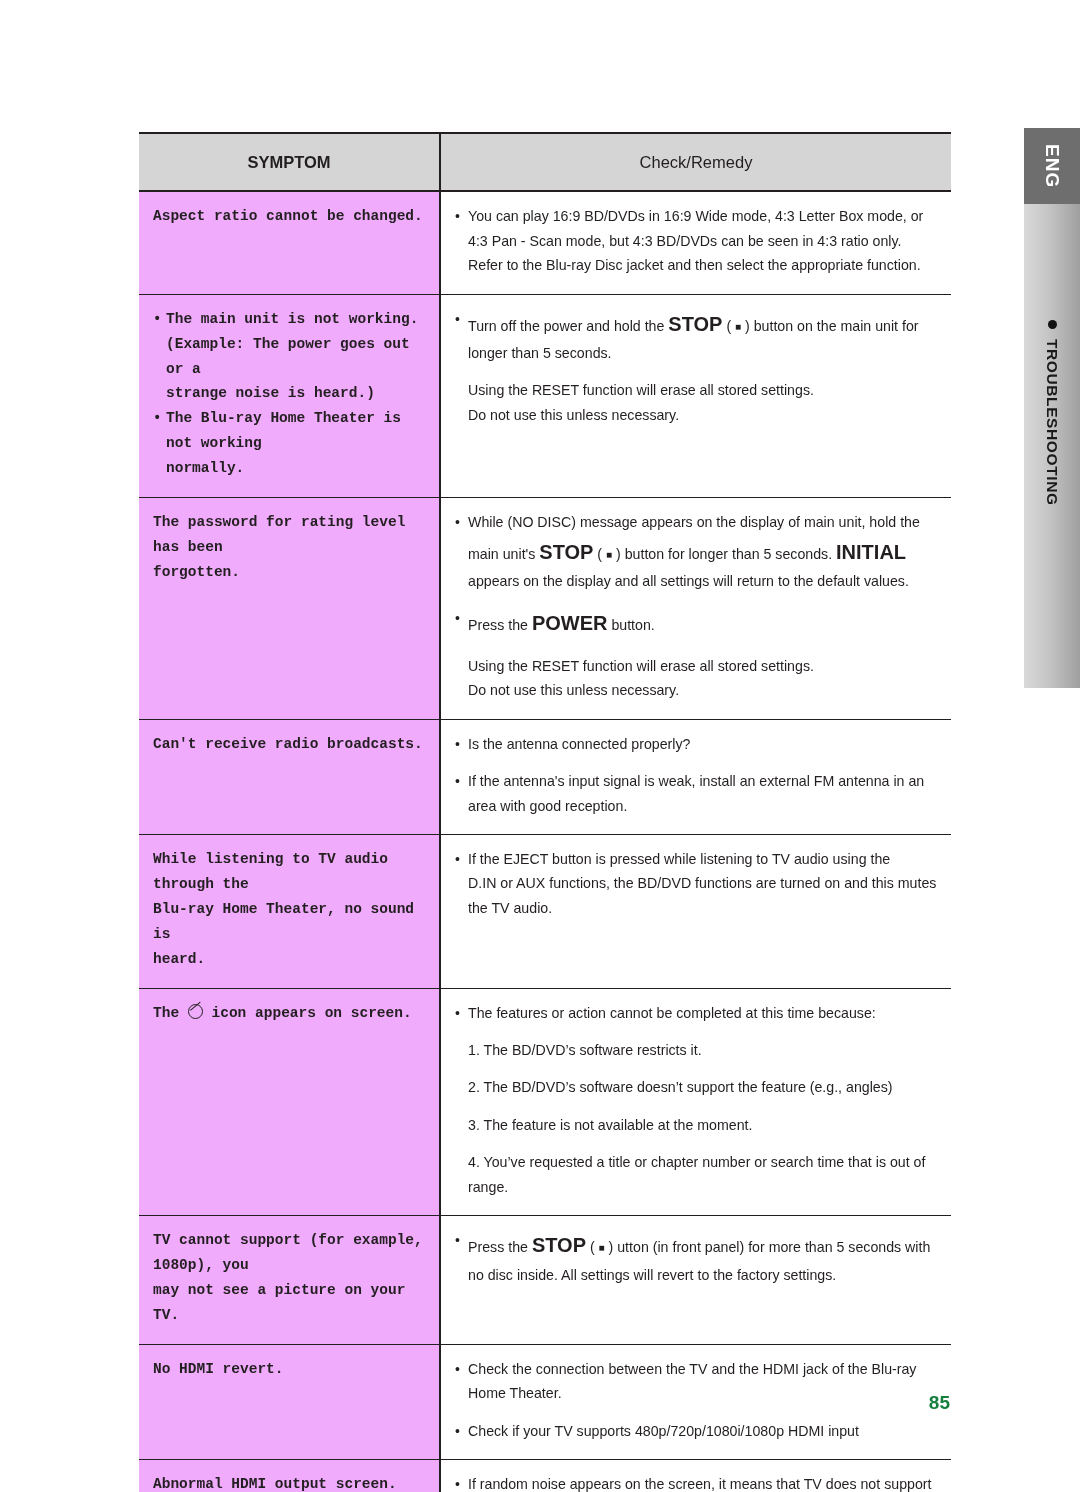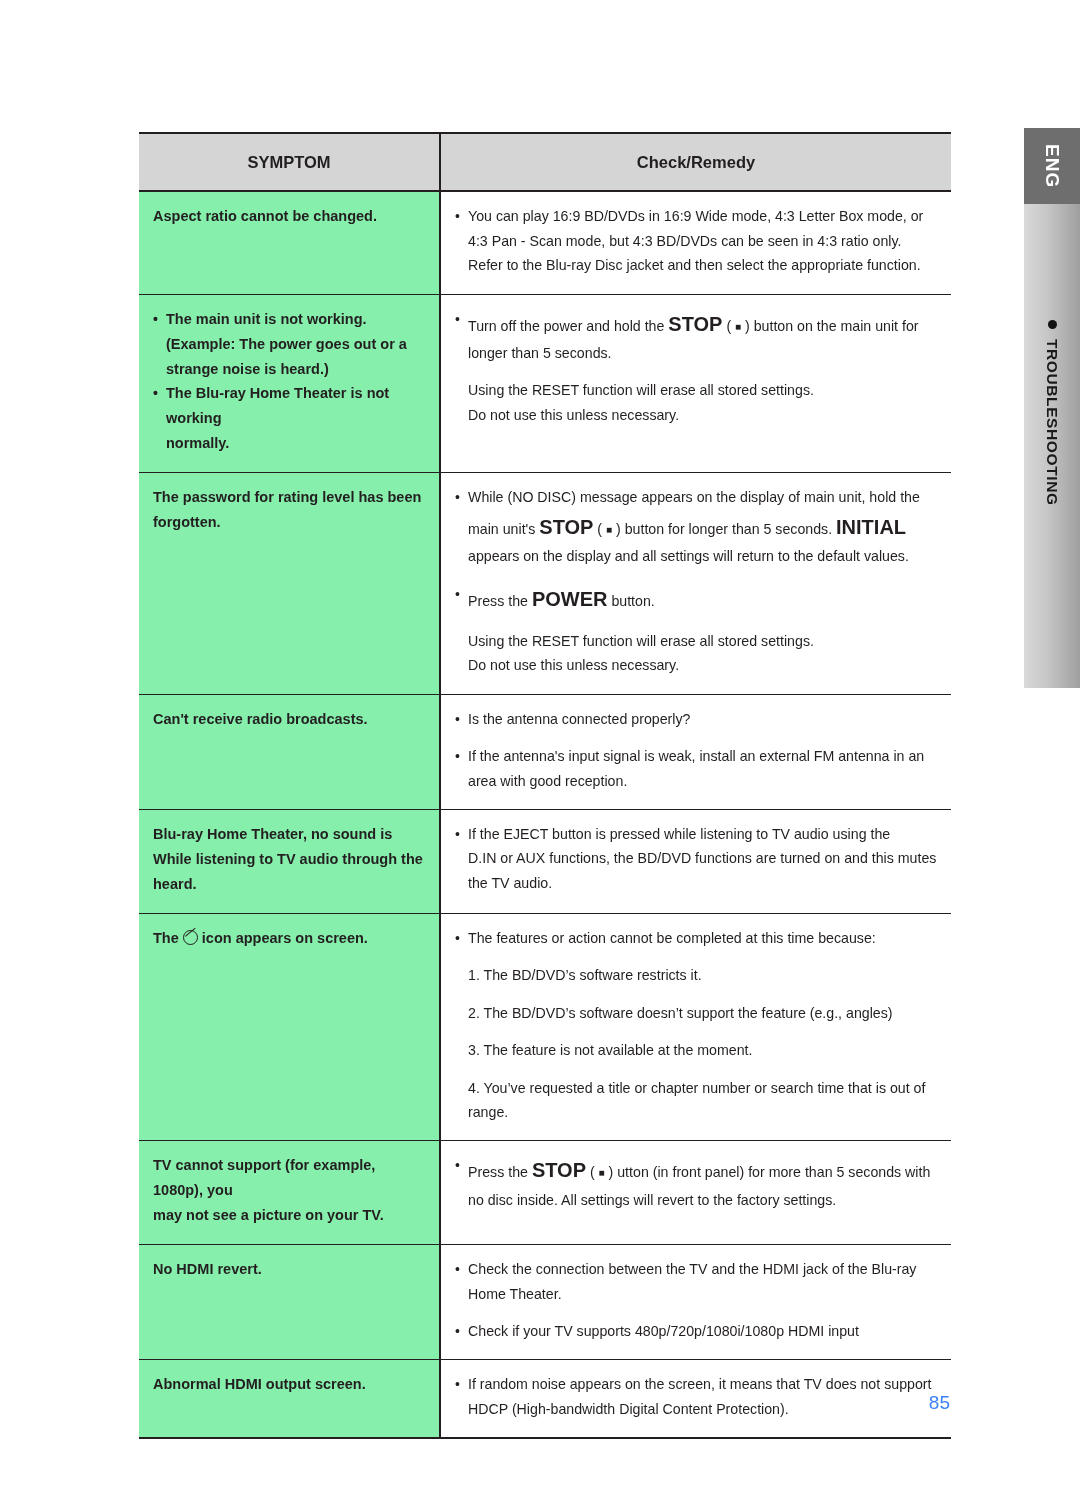--- a/index.html
+++ b/index.html
@@ -112,23 +112,23 @@
     background: #d5d5d5;
     border-bottom: 2px solid #231f20;
   }
   .header-row .col-symptom,
   .header-row .col-remedy {
     padding: 14px 14px;
     text-align: center;
     font-size: 16.5px;
     font-weight: bold;
   }
-  .header-row .col-remedy { font-weight: bold; }
-
-  .body-row .col-symptom { background: #86efac; }
+  .header-row .col-remedy { font-weight: normal; }
+
+  .body-row .col-symptom { background: #f0abfc; font-family: Liberation Mono, monospace; }
 
   .line { display: block; }
   .bullet-line {
     display: flex;
     align-items: flex-start;
   }
   .bullet-line .bdot {
     flex: none;
     width: 13px;
     font-size: 14px;
@@ -155,22 +155,22 @@
     background: #231f20;
     transform: rotate(-40deg);
     transform-origin: 0 0;
   }
 
   .page-number {
     position: absolute;
     right: 130px;
     bottom: 78px;
     font-size: 19px;
-    font-weight: normal;
-    color: #3b82f6;
+    font-weight: bold;
+    color: #15803d;
   }
 </style>
 </head>
 <body>
 
 <div class="side-tab"></div>
 <div class="side-tab-eng">
   <span class="vert-text">ENG</span>
 </div>
 <div class="side-tab-label">
@@ -255,22 +255,22 @@
         <div class="gap"></div>
         <div class="bullet-line">
           <span class="bdot">•</span>
           <span class="btext">If the antenna's input signal is weak, install an external FM antenna in an</span>
         </div>
         <div class="line indent">area with good reception.</div>
       </div>
     </div>
     <div class="row body-row">
       <div class="col-symptom">
+        <div class="line">While listening to TV audio through the</div>
         <div class="line">Blu-ray Home Theater, no sound is</div>
-        <div class="line">While listening to TV audio through the</div>
         <div class="line">heard.</div>
       </div>
       <div class="col-remedy">
         <div class="bullet-line">
           <span class="bdot">•</span>
           <span class="btext">If the EJECT button is pressed while listening to TV audio using the</span>
         </div>
         <div class="line indent">D.IN or AUX functions, the BD/DVD functions are turned on and this mutes</div>
         <div class="line indent">the TV audio.</div>
       </div>

